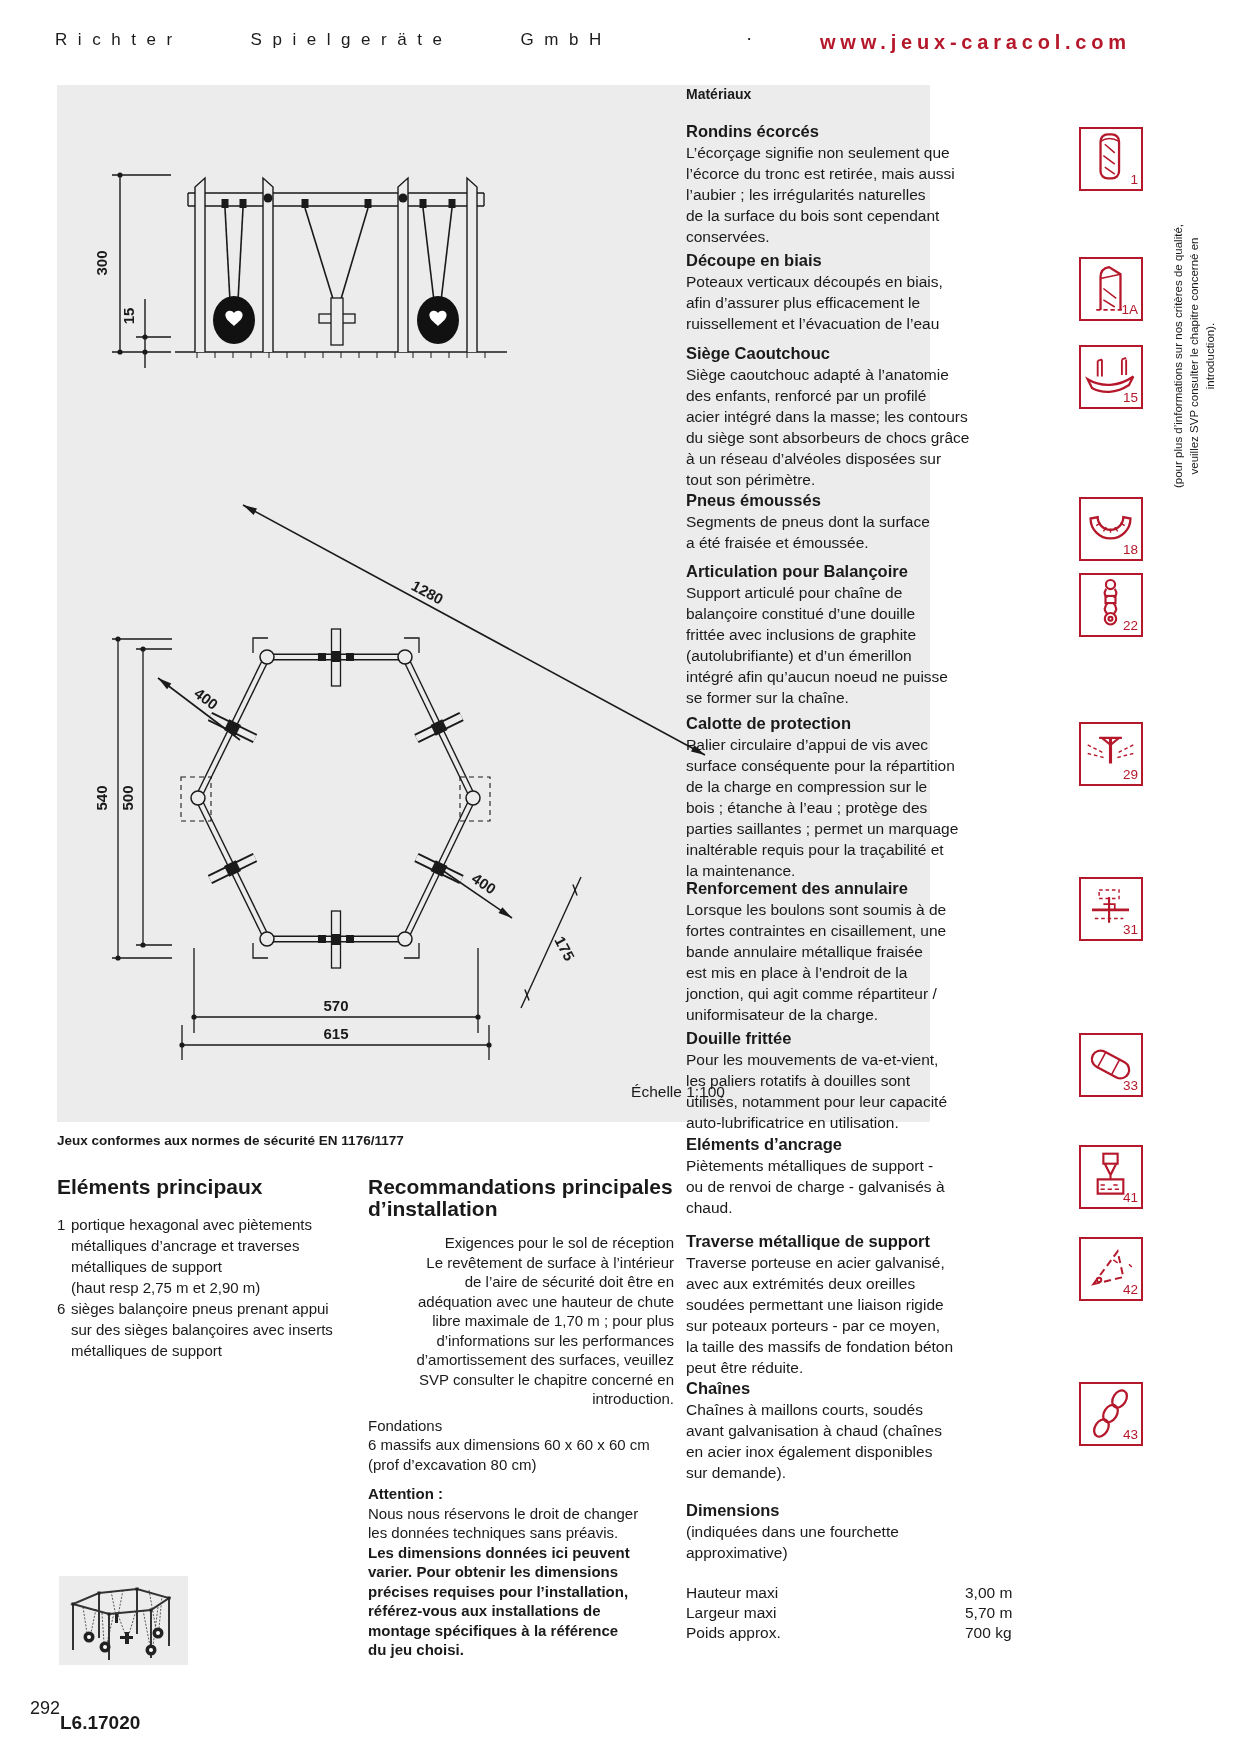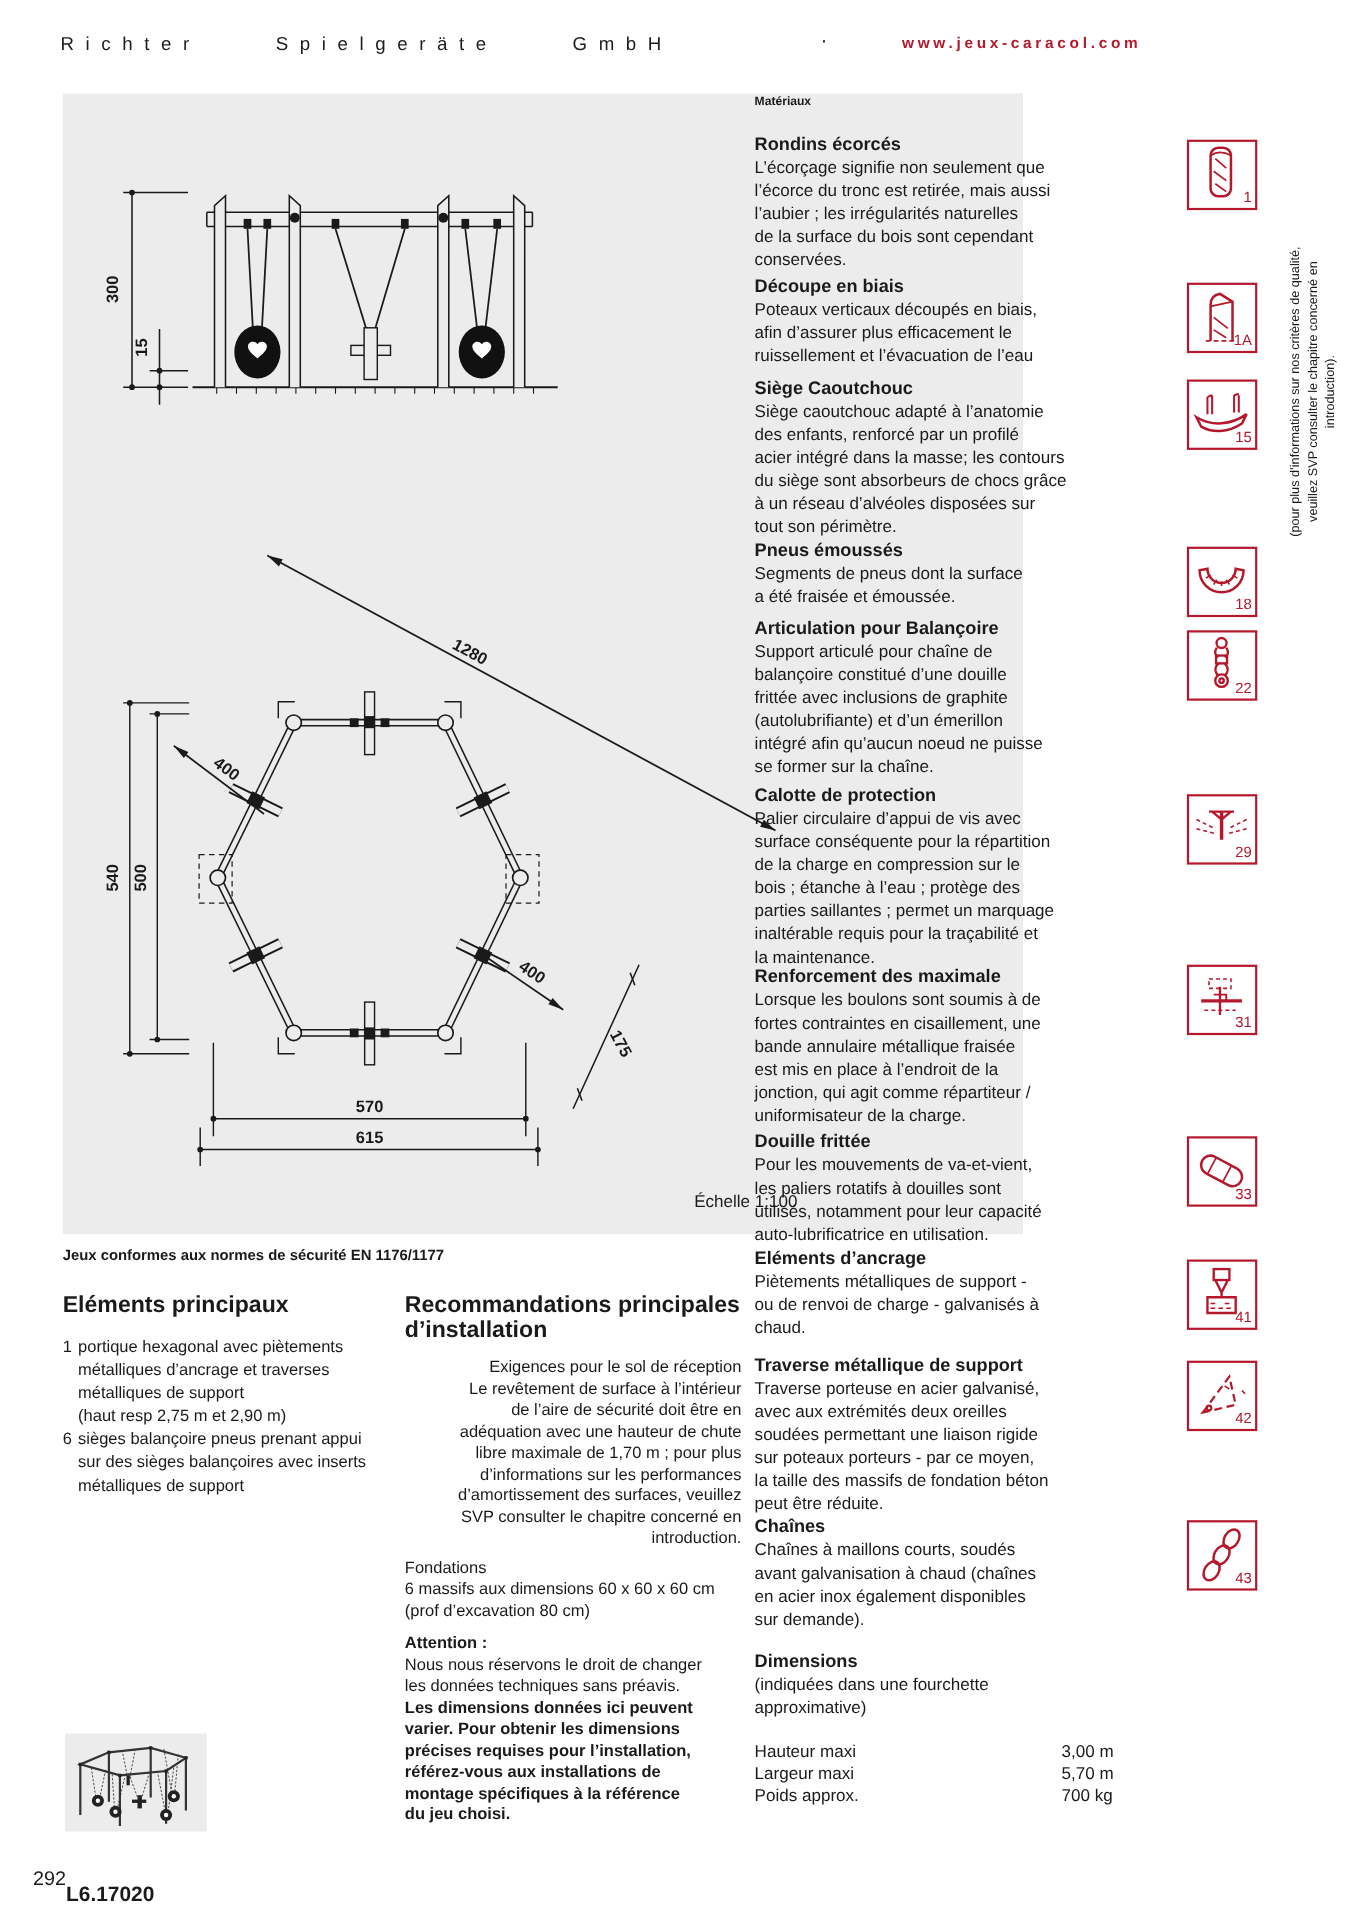--- a/index.html
+++ b/index.html
@@ -2,21 +2,21 @@
 <html><head>
 <meta charset="utf-8">
 <style>
   html,body{margin:0;padding:0;background:#fff;}
   .page{position:relative;width:1240px;height:1754px;background:#ffffff;overflow:hidden;
         font-family:"Liberation Sans","DejaVu Sans",sans-serif;color:#1a1a1a;}
 
   
   .header-brand{position:absolute;left:55px;top:30px;font-size:17px;letter-spacing:.62em;word-spacing:3.1em;color:#1c1c1c;white-space:nowrap;}
   .header-dot{position:absolute;left:746px;top:27px;font-size:19px;color:#1c1c1c;}
-  .header-url{position:absolute;left:820px;top:31px;font-size:14px;letter-spacing:.24em;color:#b5182b;font-weight:bold;text-decoration:none;white-space:nowrap;}
+  .header-url{position:absolute;left:820px;top:31px;font-size:20px;letter-spacing:.24em;color:#b5182b;font-weight:bold;text-decoration:none;white-space:nowrap;}
 
   
   .panel{position:absolute;left:57px;top:85px;width:873px;height:1037px;background:#ececec;}
   .panel svg{position:absolute;left:0;top:0;}
   .drawing text{font-family:"Liberation Sans","DejaVu Sans",sans-serif;font-size:15px;font-weight:bold;fill:#1a1a1a;}
   .drawing text.scale{font-weight:normal;font-size:15.5px;}
 
   .compliance{position:absolute;left:57px;top:1133px;font-size:13.5px;font-weight:bold;}
 
   
@@ -30,21 +30,21 @@
   .item .txt{white-space:pre-line;}
   .col-mid .para1{margin-top:14px;text-align:right;}
   .col-mid .fond{margin-top:7px;}
   .col-mid .attn{margin-top:10px;}
   .bold{font-weight:bold;}
 
   
   .mat{position:absolute;left:686px;width:372px;}
   .mat h3{font-size:16.5px;font-weight:bold;line-height:21px;margin:0;}
   .mat .body{font-size:15.5px;line-height:21px;}
-  .mat-head{position:absolute;left:686px;top:86px;font-size:11px;font-weight:bold;margin:0;}
+  .mat-head{position:absolute;left:686px;top:86px;font-size:14px;font-weight:bold;margin:0;}
   .dim-rows{margin-top:20px;}
   .dim-row{position:relative;font-size:15.5px;line-height:20px;}
   .dim-val{position:absolute;left:279px;top:0;}
 
   
   .icon-box{position:absolute;left:1079px;width:64px;height:64px;border:2.6px solid #b5182b;background:#fff;box-sizing:border-box;}
   .icon-box svg{position:absolute;left:1px;top:1px;}
   .icon-num{position:absolute;right:3px;bottom:1px;color:#b5182b;font-size:13.5px;line-height:1.1;}
 
   
@@ -348,21 +348,21 @@
     <h3>Calotte de protection</h3>
     <p class="body">Palier circulaire d’appui de vis avec
 surface conséquente pour la répartition
 de la charge en compression sur le
 bois ; étanche à l’eau ; protège des
 parties saillantes ; permet un marquage
 inaltérable requis pour la traçabilité et
 la maintenance.</p>
   </section>
   <section class="mat" style="top:878px">
-    <h3>Renforcement des maximale</h3>
+    <h3>Renforcement des annulaire</h3>
     <p class="body">Lorsque les boulons sont soumis à de
 fortes contraintes en cisaillement, une
 bande annulaire métallique fraisée
 est mis en place à l’endroit de la
 jonction, qui agit comme répartiteur /
 uniformisateur de la charge.</p>
   </section>
   <section class="mat" style="top:1028px">
     <h3>Douille frittée</h3>
     <p class="body">Pour les mouvements de va-et-vient,

